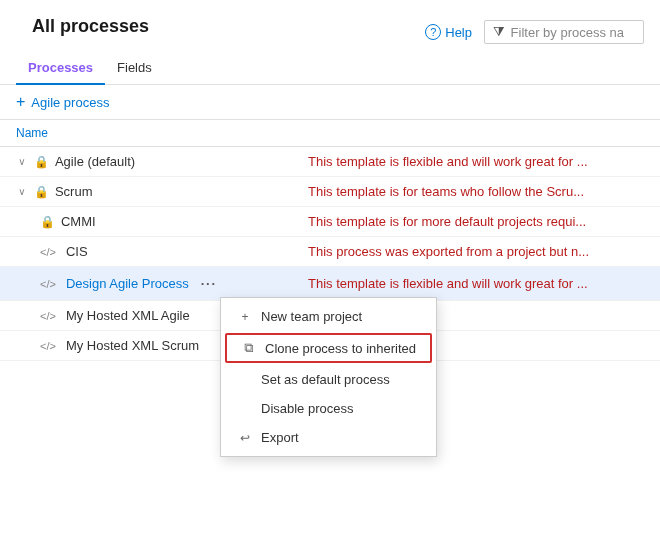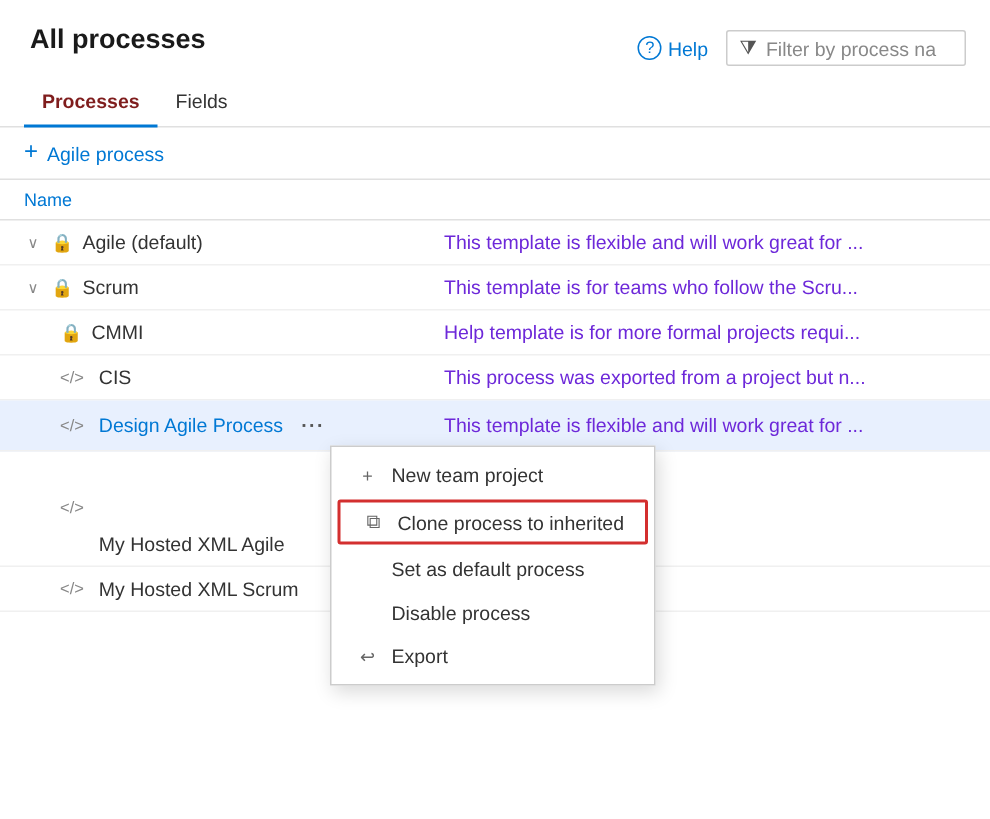--- a/index.html
+++ b/index.html
@@ -6,21 +6,21 @@
     body {
       font-family: "Segoe UI", sans-serif;
       font-size: 13px;
       color: #333;
       background: #fff;
       width: 660px;
       height: 546px;
       overflow: hidden;
     }
     .header {
-      padding: 16px 16px 0 20px;
+      padding: 16px 16px 0 32px;
       display: flex;
       align-items: flex-start;
       justify-content: space-between;
       text-align: center;
     }
     .page-title {
       font-size: 18px;
       font-weight: 600;
       color: #1a1a1a;
     }
@@ -59,21 +59,21 @@
     }
     .tab {
       padding: 8px 12px;
       cursor: pointer;
       font-size: 13px;
       color: #333;
       border-bottom: 2px solid transparent;
       margin-bottom: -1px;
     }
     .tab.active {
-      color: #7f1d1d;
+      color: #8b5cf6;
       border-bottom: 2px solid #0078d4;
       font-weight: 600;
     }
     .toolbar {
       padding: 8px 16px;
       border-bottom: 1px solid #e0e0e0;
     }
     .import-btn {
       display: flex;
       align-items: center;
@@ -103,25 +103,26 @@
     }
     .table-row.selected {
       background: #e8f0fe;
     }
     .row-name {
       display: flex;
       align-items: center;
       gap: 6px;
     }
     .row-desc {
-      color: #6d28d9;
+      color: #b91c1c;
       font-size: 13px;
       white-space: nowrap;
       overflow: hidden;
       text-overflow: ellipsis;
+      margin-left: 12px;
     }
     .chevron {
       color: #888;
       font-size: 10px;
       width: 12px;
       text-align: center;
     }
     .lock-icon {
       color: #888;
       font-size: 12px;
@@ -231,21 +232,21 @@
     </div>
     <div class="row-desc">This template is for teams who follow the Scru...</div>
   </div>
 
   <div class="table-row">
     <div class="row-name">
       <span class="indent"></span>
       <span class="lock-icon">🔒</span>
       <span>CMMI</span>
     </div>
-    <div class="row-desc">Help template is for more formal projects requi...</div>
+    <div class="row-desc">This template is for more default projects requi...</div>
   </div>
 
   <div class="table-row">
     <div class="row-name">
       <span class="indent"></span>
       <span class="code-icon" style="color:#888;font-size:11px;">&lt;/&gt;</span>
       <span style="margin-left:4px;">CIS</span>
     </div>
     <div class="row-desc">This process was exported from a project but n...</div>
   </div>
@@ -285,21 +286,21 @@
         <span class="menu-item-icon">↩</span>
         <span>Export</span>
       </div>
     </div>
   </div>
 
   <div class="table-row">
     <div class="row-name">
       <span class="indent"></span>
       <span class="code-icon" style="color:#888;font-size:11px;">&lt;/&gt;</span>
-      <span style="margin-left:4px;margin-top:47px;">My Hosted XML Agile</span>
+      <span style="margin-left:4px;">My Hosted XML Agile</span>
     </div>
     <div class="row-desc">will work great for ...</div>
   </div>
 
   <div class="table-row">
     <div class="row-name">
       <span class="indent"></span>
       <span class="code-icon" style="color:#888;font-size:11px;">&lt;/&gt;</span>
       <span style="margin-left:4px;">My Hosted XML Scrum</span>
     </div>

